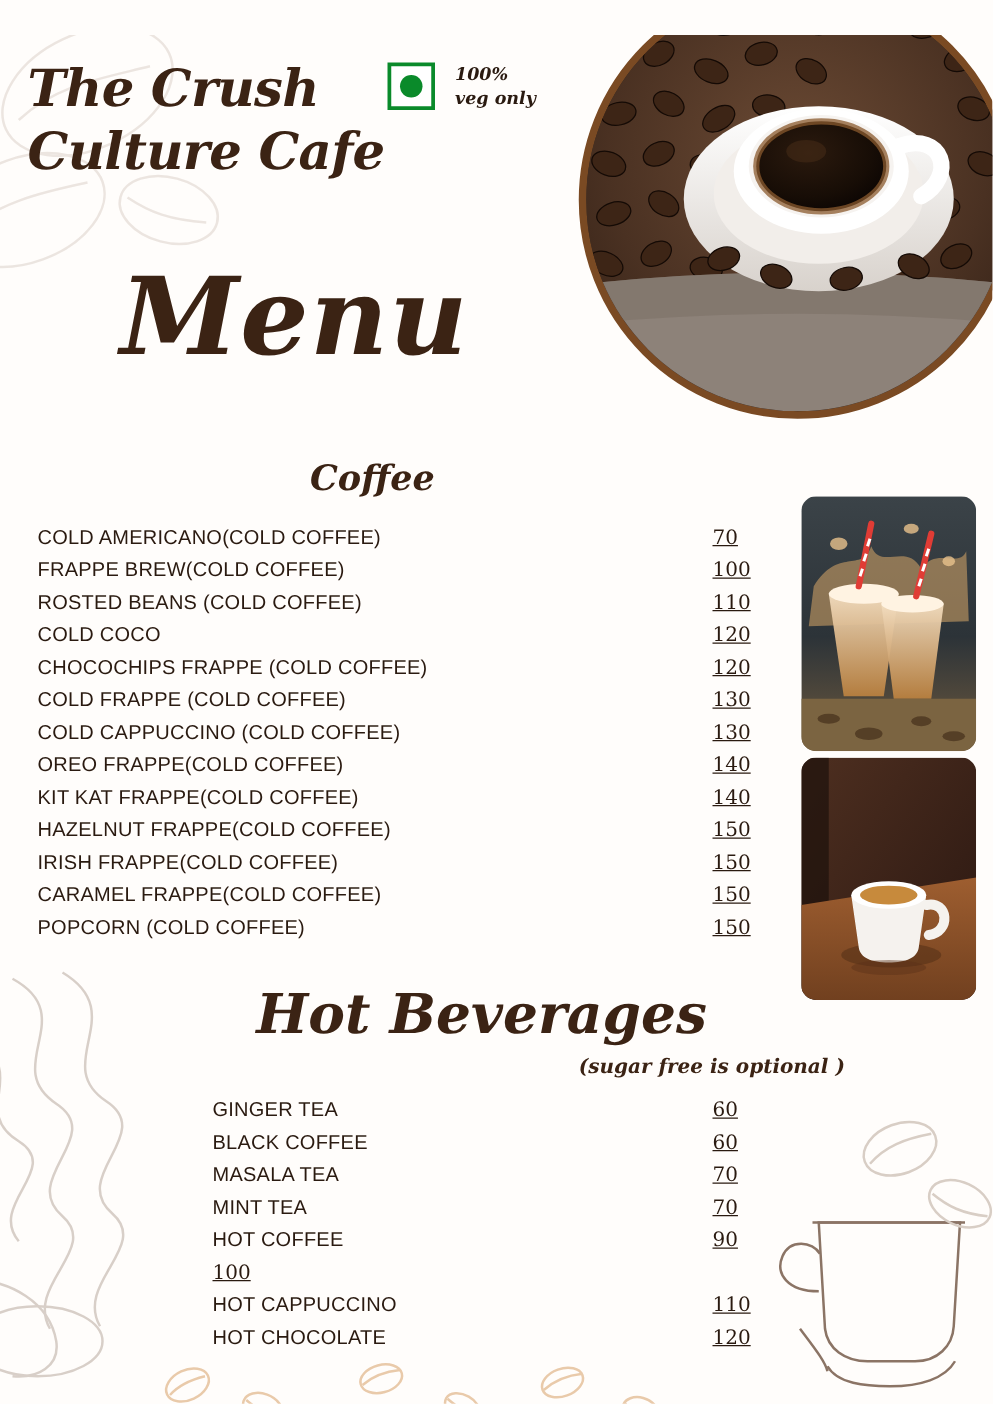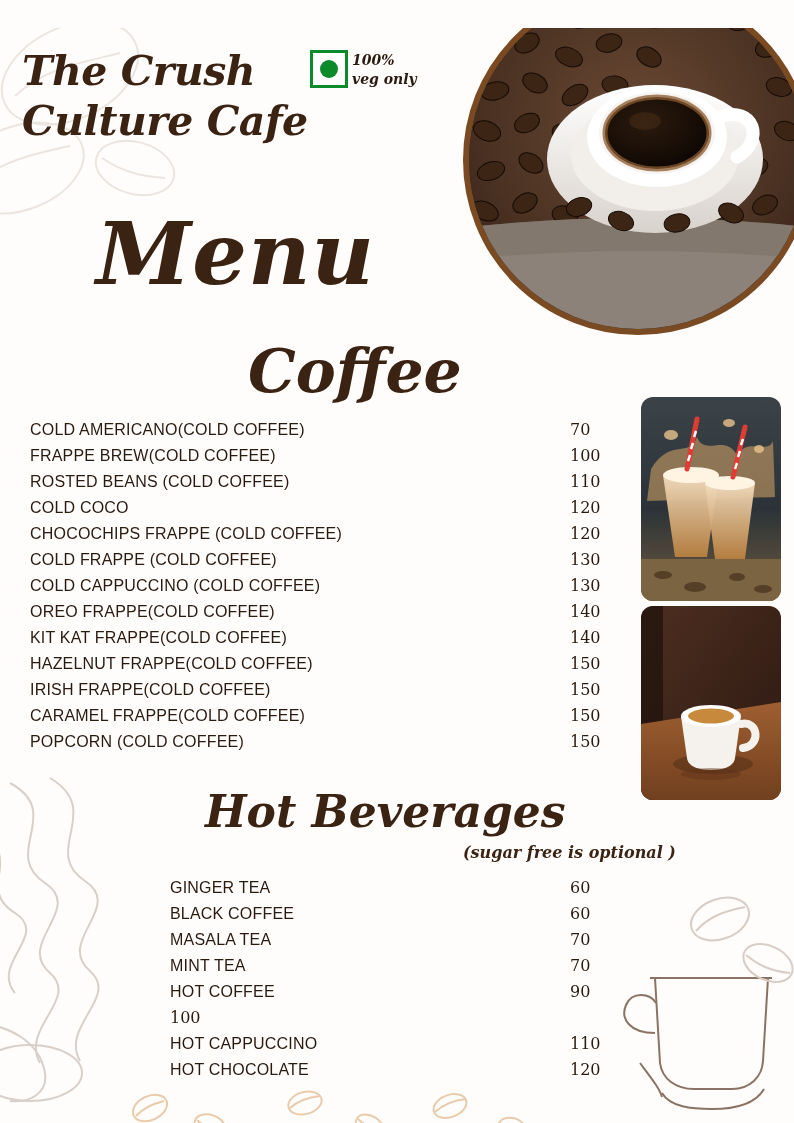--- a/index.html
+++ b/index.html
@@ -37,21 +37,21 @@
     line-height: 50px;
     letter-spacing: -0.5px;
   }
   .brand-line { display: block; white-space: nowrap; }
 
   .veg-badge {
     position: absolute;
     left: 310px; top: 22px;
     display: flex;
     align-items: flex-start;
-    gap: 4px;
+    gap: 16px;
   }
   .veg-box {
     width: 38px; height: 38px;
     border: 3px solid #0a8a2a;
     background: #fff;
     display: flex; align-items: center; justify-content: center;
   }
   .veg-dot {
     width: 18px; height: 18px; border-radius: 50%;
     background: #0a8a2a;
@@ -91,21 +91,21 @@
     text-align: center;
   }
 
   .section-title {
     position: absolute;
     color: #3b2314;
     font-family: "DejaVu Serif", serif;
     font-style: italic;
     font-weight: bold;
   }
-  .title-coffee { left: 248px; top: 308px; font-size: 60px; font-style: italic; }
+  .title-coffee { left: 248px; top: 338px; font-size: 28px; font-style: italic; }
   .title-hot { left: 205px; top: 758px; font-size: 44px; }
   .hot-note {
     position: absolute;
     left: 463px; top: 815px;
     color: #3b2314;
     font-family: "DejaVu Serif", serif;
     font-style: italic;
     font-weight: bold;
     font-size: 16px;
   }
@@ -132,20 +132,21 @@
     font-size: 16px;
     letter-spacing: .2px;
     white-space: nowrap;
   }
   .row .pr {
     width: 60px;
     text-align: left;
     color: #2a1a10;
     font-size: 16px;
     font-family: "DejaVu Serif", serif;
+    text-decoration: underline;
   }
   .items-coffee .pr { margin-left: 10px; }
 
   
   .photo {
     position: absolute;
     border-radius: 12px;
     overflow: hidden;
   }
   .photo-frappe { left: 641px; top: 369px; width: 140px; height: 204px; }

